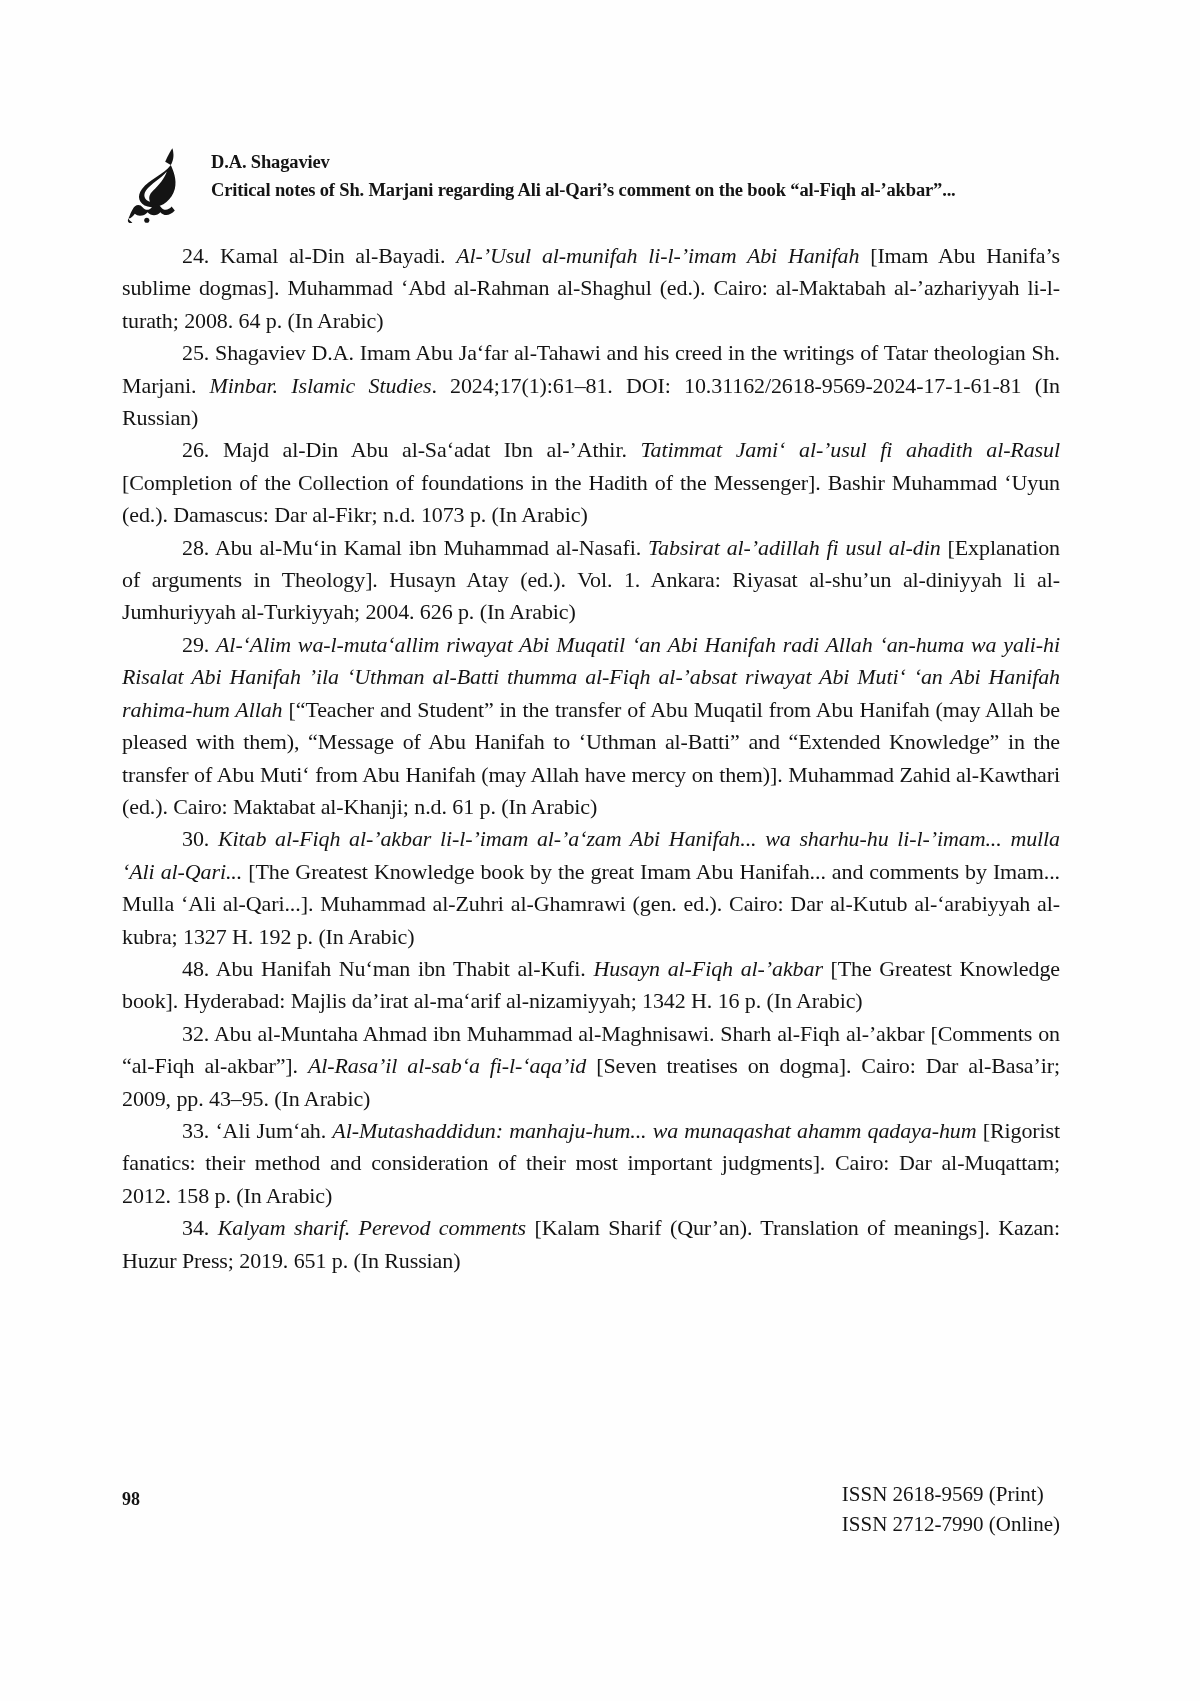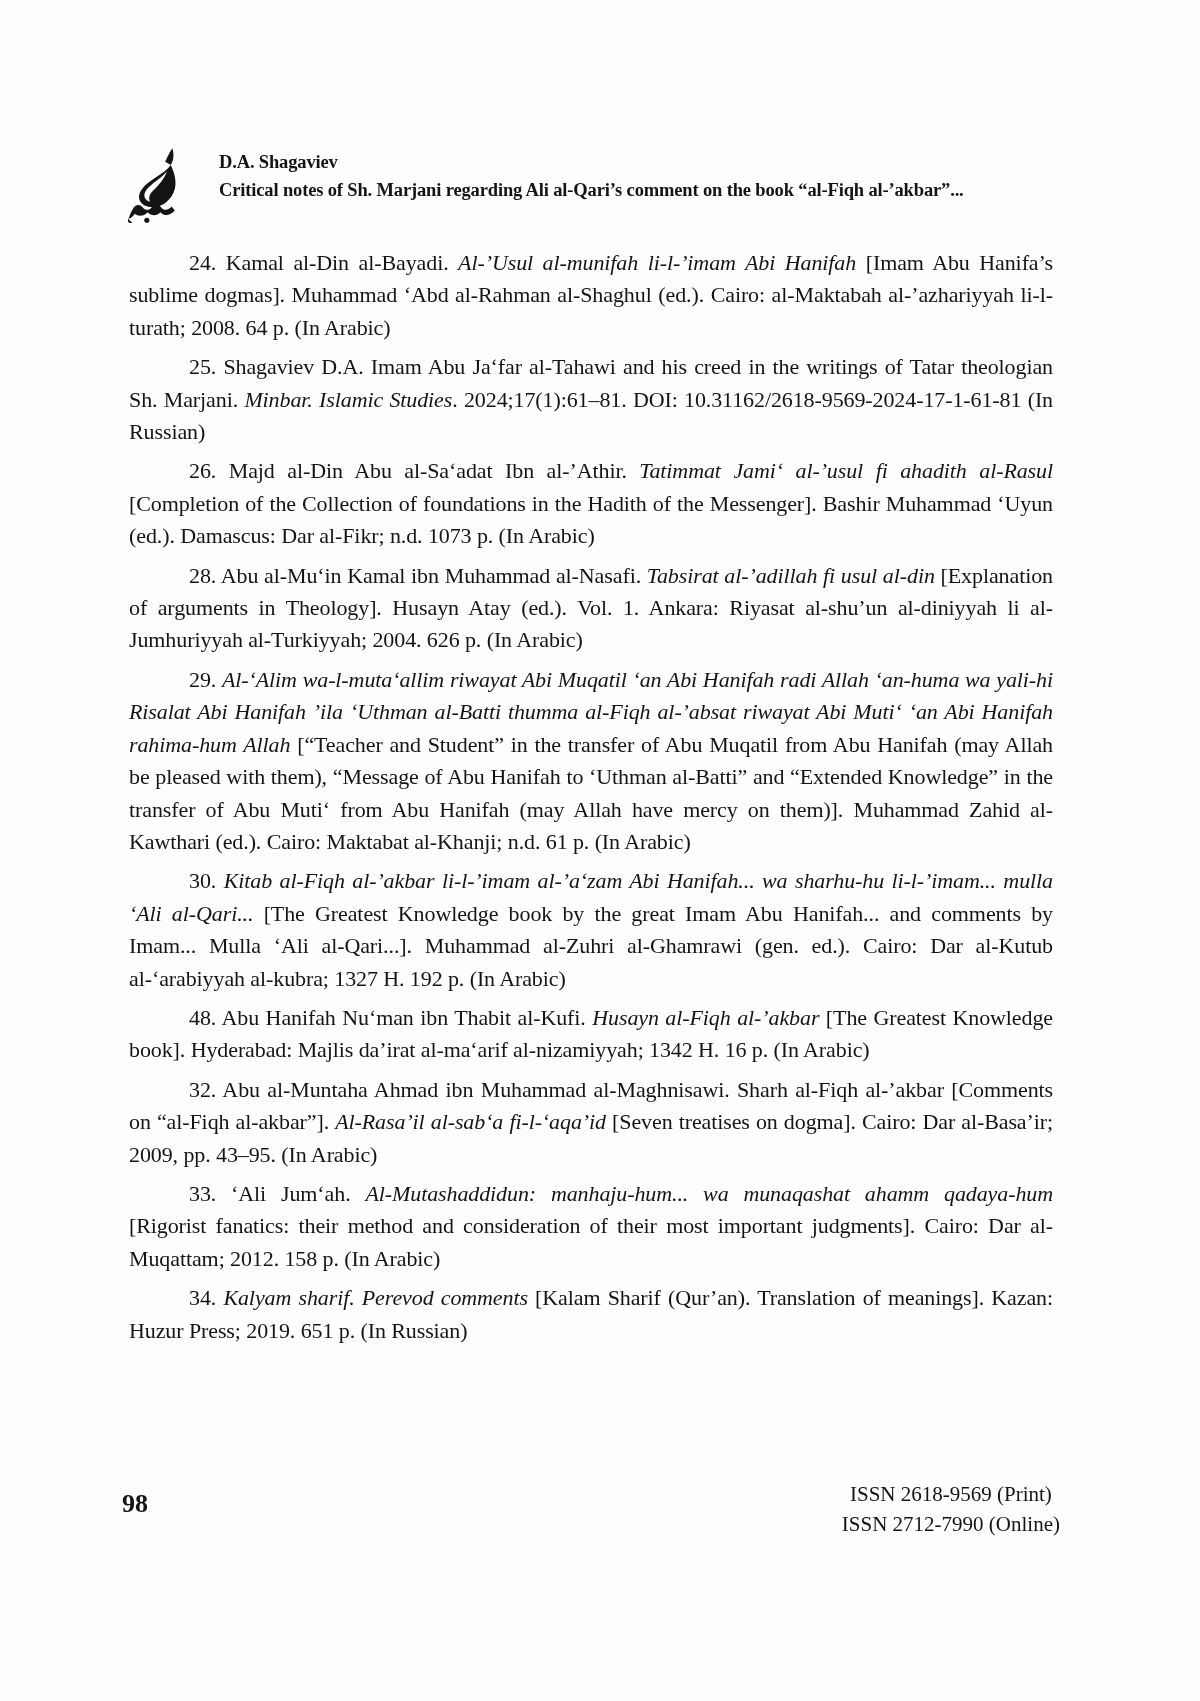--- a/index.html
+++ b/index.html
@@ -18,21 +18,21 @@
   }
 
   
   .running-head {
     position: absolute;
     left: 122px;
     top: 144px;
     width: 940px;
     display: flex;
     align-items: flex-start;
-    gap: 17px;
+    gap: 9px;
   }
   .logo-box {
     flex: none;
     width: 80px;
     height: 82px;
     margin-top: 0;
   }
   .logo-box svg { width: 100%; height: 100%; }
   .head-text {
     font-weight: bold;
@@ -49,39 +49,39 @@
     position: absolute;
     left: 122px;
     top: 240px;
     width: 938px;
     font-size: 22px;
     line-height: 32.4px;
     text-align: justify;
     letter-spacing: -0.1px;
   }
   .ref {
-    margin: 7px;
+    margin: 0;
     padding: 0;
     text-indent: 60px;
   }
   .ref em { font-style: italic; }
 
   
   .footer-pagenum {
     position: absolute;
     left: 122px;
     top: 1489px;
     font-weight: bold;
-    font-size: 26px;
+    font-size: 18px;
   }
   .footer-issn {
     position: absolute;
     right: 140px;
     top: 1479px;
-    text-align: center;
+    text-align: left;
     font-size: 21px;
     line-height: 30px;
   }
 </style>
 </head>
 <body>
 
 <div class="page">
 
   <header class="running-head">

